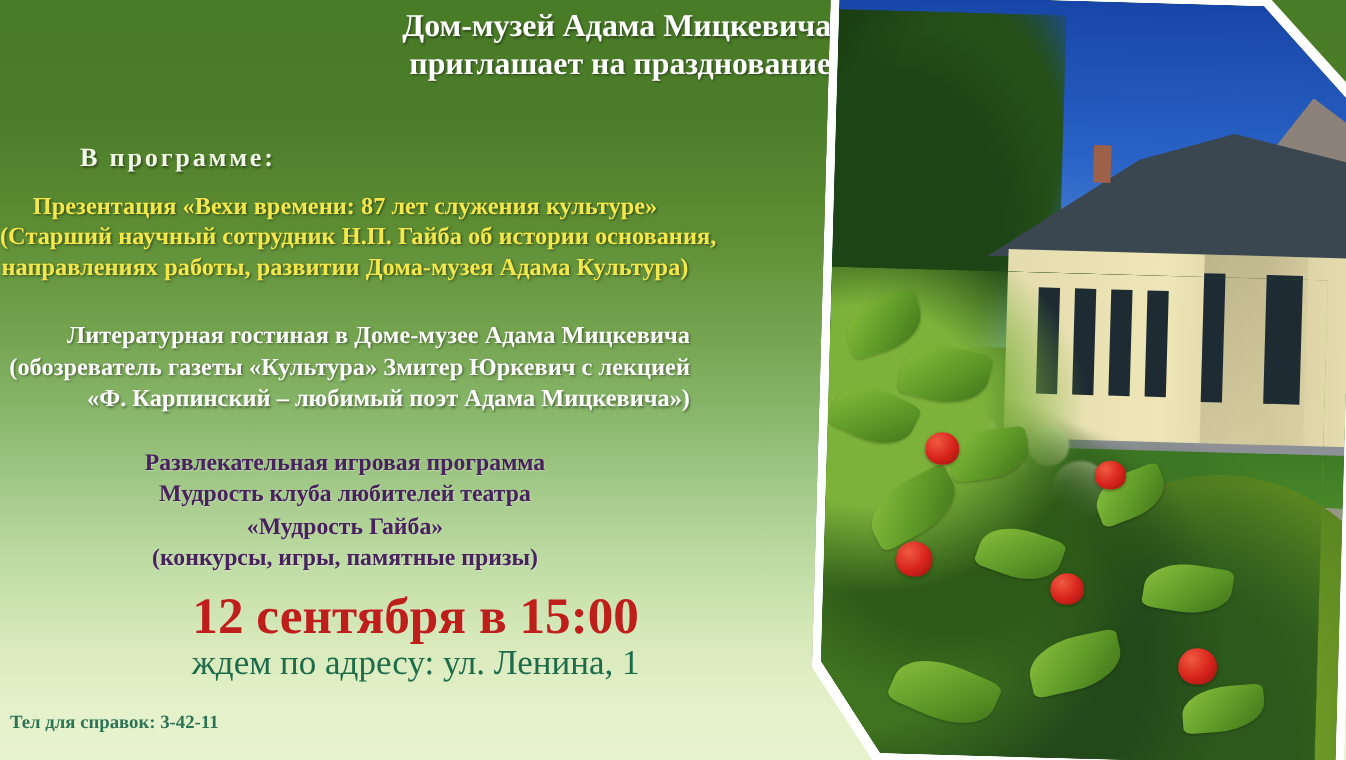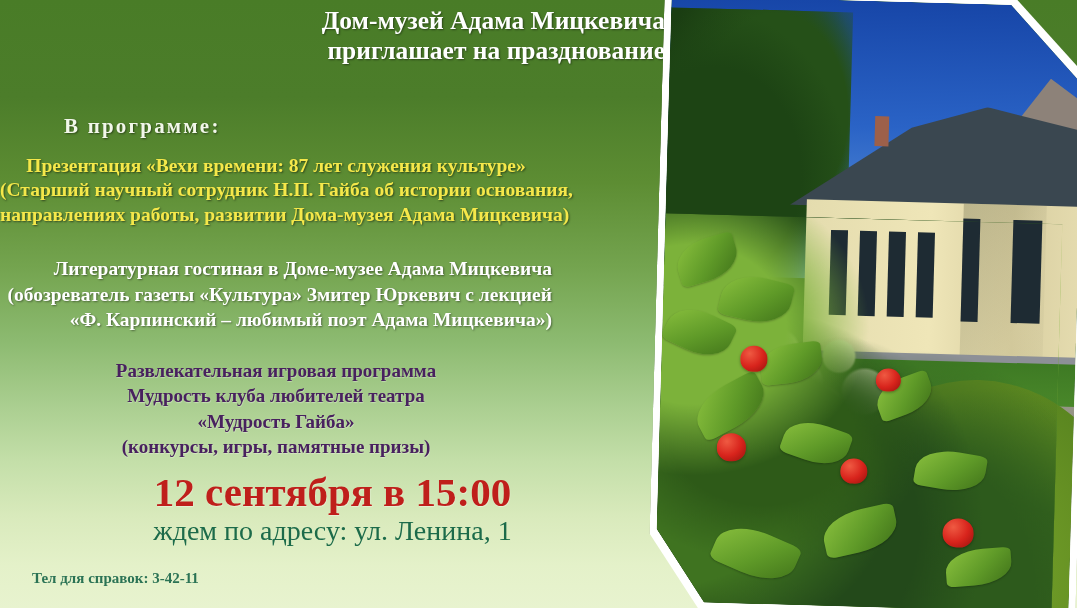--- a/index.html
+++ b/index.html
@@ -124,21 +124,21 @@
     left: 0;
     top: 513px;
     width: 665px;
     font-size: 28px;
     line-height: 35px;
     color: #1c6b4a;
     white-space: nowrap;
   }
   .phone-line {
     position: absolute;
-    left: 32px;
+    left: 8px;
     top: 568px;
     font-size: 15px;
     line-height: 20px;
     font-weight: bold;
     color: #2b7355;
     text-align: left;
     white-space: nowrap;
   }
 
   
@@ -309,21 +309,21 @@
     <div class="title-block">
       <div class="title-line">Дом-музей Адама Мицкевича</div>
       <div class="title-line">приглашает на празднование</div>
     </div>
 
     <div class="program-label">В программе:</div>
 
     <div class="item item-yellow">
       <div class="item-line">Презентация «Вехи времени: 87 лет служения культуре»</div>
       <div class="item-line">(Старший научный сотрудник Н.П. Гайба об истории основания,</div>
-      <div class="item-line">направлениях работы, развитии Дома-музея Адама Мицкевича)</div>
+      <div class="item-line">направлениях работы, развитии Дома-музея Адама Культура)</div>
     </div>
 
     <div class="item item-white">
       <div class="item-line">Литературная гостиная в Доме-музее Адама Мицкевича</div>
       <div class="item-line">(обозреватель газеты «Культура» Змитер Юркевич с лекцией</div>
       <div class="item-line">«Ф. Карпинский – любимый поэт Адама Мицкевича»)</div>
     </div>
 
     <div class="item item-purple">
       <div class="item-line">Развлекательная игровая программа</div>

